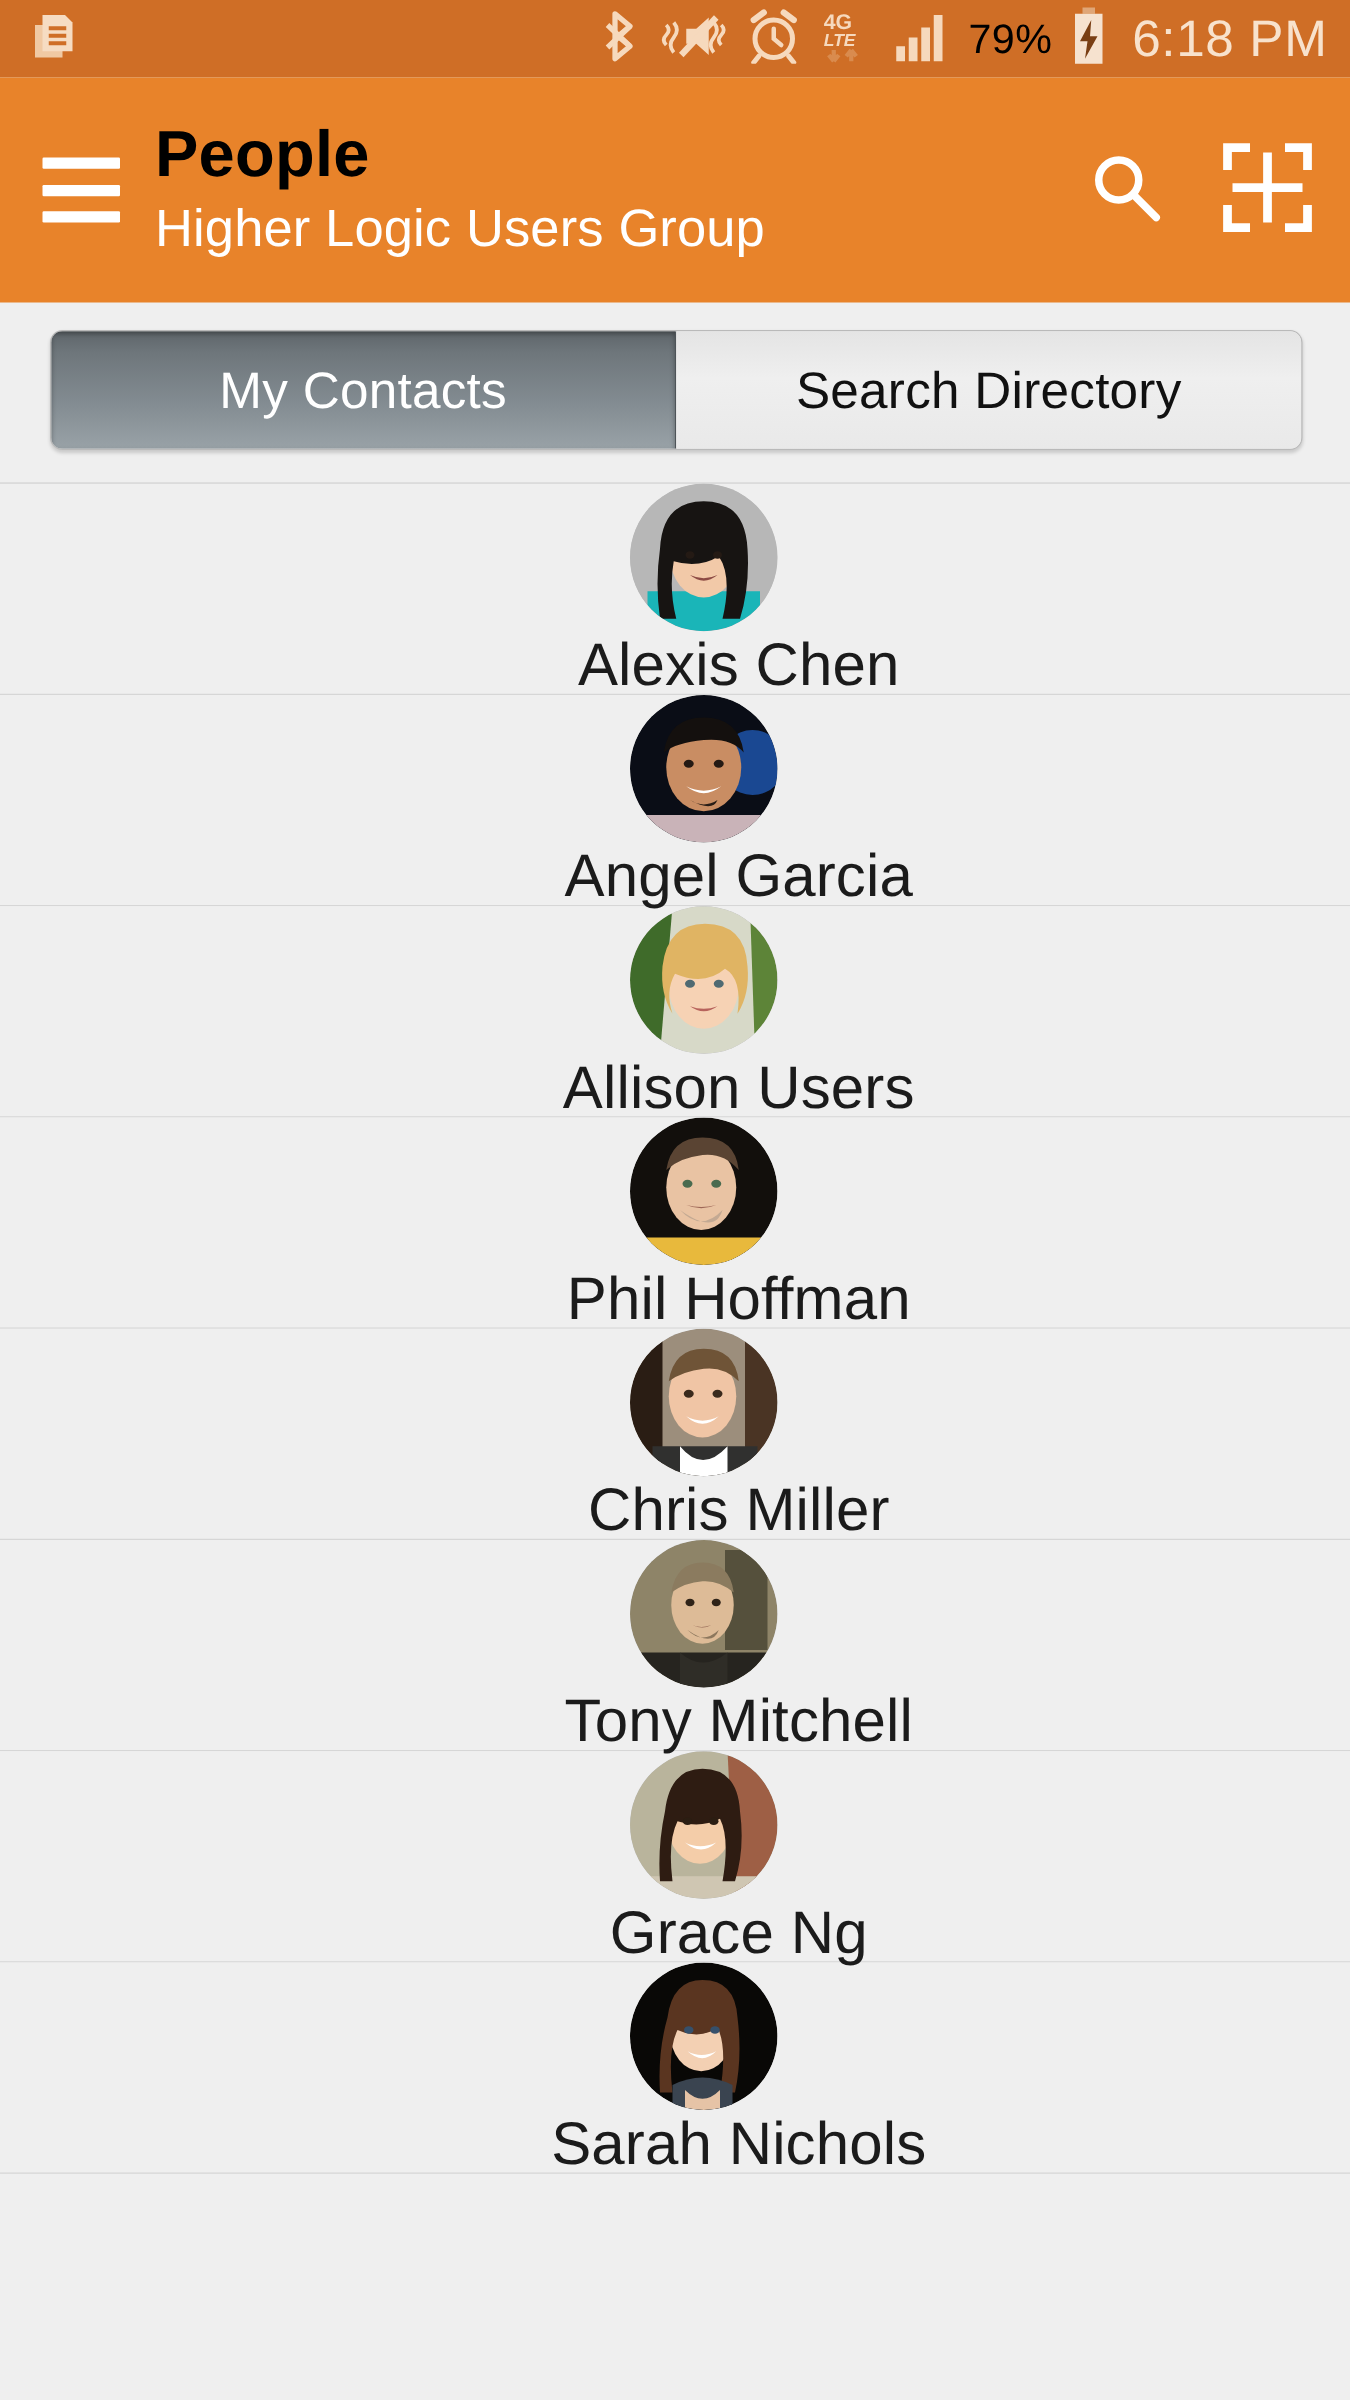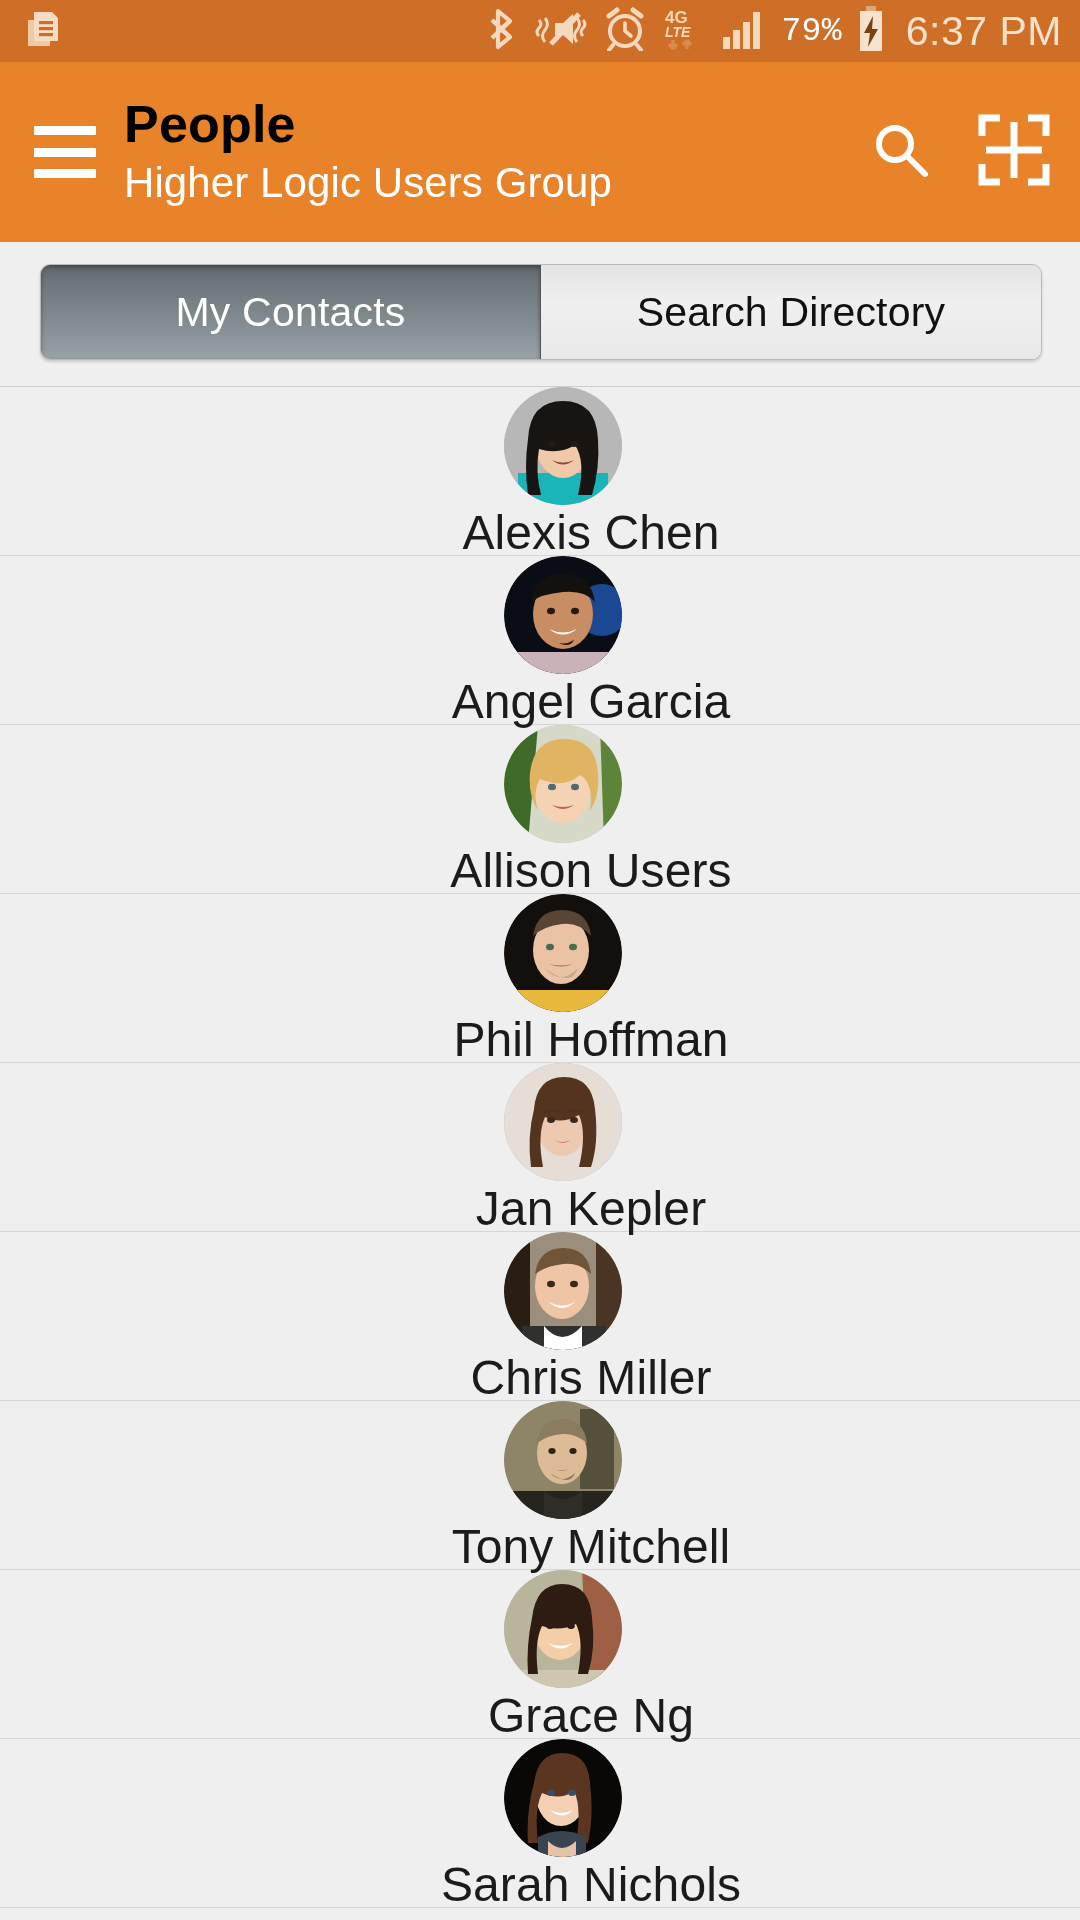--- a/index.html
+++ b/index.html
@@ -17,22 +17,22 @@
     display:flex;align-items:center;
     padding:0 18px 0 22px;box-sizing:border-box;
     color:#f6d9bd;
     text-align:center;
   }
   .sb-left{display:flex;align-items:center;gap:10px;flex:0 0 auto;}
   .sb-spacer{flex:1 1 auto;}
   .sb-right{display:flex;align-items:center;gap:14px;flex:0 0 auto;}
   .sb-ico{display:block;}
   .sb-pct{
-    font-size:33px;letter-spacing:.3px;color:#ffffff;
-    font-family:Liberation Mono, monospace;
+    font-size:33px;letter-spacing:.3px;color:#000000;
+    font-family:Liberation Sans, sans-serif;
   }
   .sb-time{
     font-size:41px;color:#f8e2cc;margin-left:6px;letter-spacing:.5px;
   }
 
   
   .appbar{
     height:180px;background:#e8832a;
     display:flex;align-items:center;
     box-sizing:border-box;padding:0 30px 0 34px;
@@ -171,21 +171,21 @@
       <span class="sb-pct">79%</span>
 
       <span class="sb-ico">
         <svg width="30" height="48" viewBox="0 0 30 48">
           <rect x="10" y="1" width="10" height="5" fill="#e0a677"></rect>
           <rect x="4" y="6" width="22" height="40" fill="#f6e2cf"></rect>
           <path d="M17 11 L8 28 L14 28 L12 42 L22 24 L16 24 Z" fill="#7a3f14"></path>
         </svg>
       </span>
 
-      <span class="sb-time">6:37 PM</span>
+      <span class="sb-time">6:18 PM</span>
     </div>
   </div>
 
   <div class="appbar">
     <div class="hamburger">
       <span></span>
       <span></span>
       <span></span>
     </div>
 
@@ -312,41 +312,20 @@
             <ellipse cx="46" cy="53" rx="4" ry="3.2" fill="#4a6b4f"></ellipse>
             <ellipse cx="69" cy="53" rx="4" ry="3.2" fill="#4a6b4f"></ellipse>
             <path d="M45 70 q12 5 24 0 q-12 3 -24 0 z" fill="#9d6656"></path>
             <path d="M40 74 q17 18 34 0 q-6 20 -34 0 z" fill="#b6a08e" opacity=".75"></path>
           </g>
         </svg>
       </div>
       <div class="rowname">Phil Hoffman</div>
     </div>
 
-    <div class="row">
-      <div class="avatar">
-        <svg viewBox="0 0 118 118">
-          <defs>
-              <clipPath id="c4">
-                <circle cx="59" cy="59" r="59"></circle>
-              </clipPath>
-            </defs>
-          <g clip-path="url(#c4)">
-            <rect width="118" height="118" fill="#e6ddd6"></rect>
-            <ellipse cx="58" cy="60" rx="26" ry="33" fill="#eec9b1"></ellipse>
-            <path d="M30 46 q3-32 30-32 q28 0 31 32 q4 34 -4 58 l-12 0 q8-34 0-52 q-18 10 -34 2 q-8 18 -2 50 l-12 0 q-4-30 3-58 z" fill="#54341f"></path>
-            <ellipse cx="47" cy="57" rx="4" ry="3" fill="#3a281c"></ellipse>
-            <ellipse cx="70" cy="57" rx="4" ry="3" fill="#3a281c"></ellipse>
-            <path d="M38 50 q9-5 18-1 M62 49 q9-4 17 1" stroke="#4a321f" stroke-width="2.6" fill="none"></path>
-            <path d="M50 77 q9 6 17 0 q-9 4 -17 0 z" fill="#c9736e"></path>
-          </g>
-        </svg>
-      </div>
-      <div class="rowname">Jan Kepler</div>
-    </div>
 
     <div class="row">
       <div class="avatar">
         <svg viewBox="0 0 118 118">
           <defs>
               <clipPath id="c5">
                 <circle cx="59" cy="59" r="59"></circle>
               </clipPath>
             </defs>
           <g clip-path="url(#c5)">

